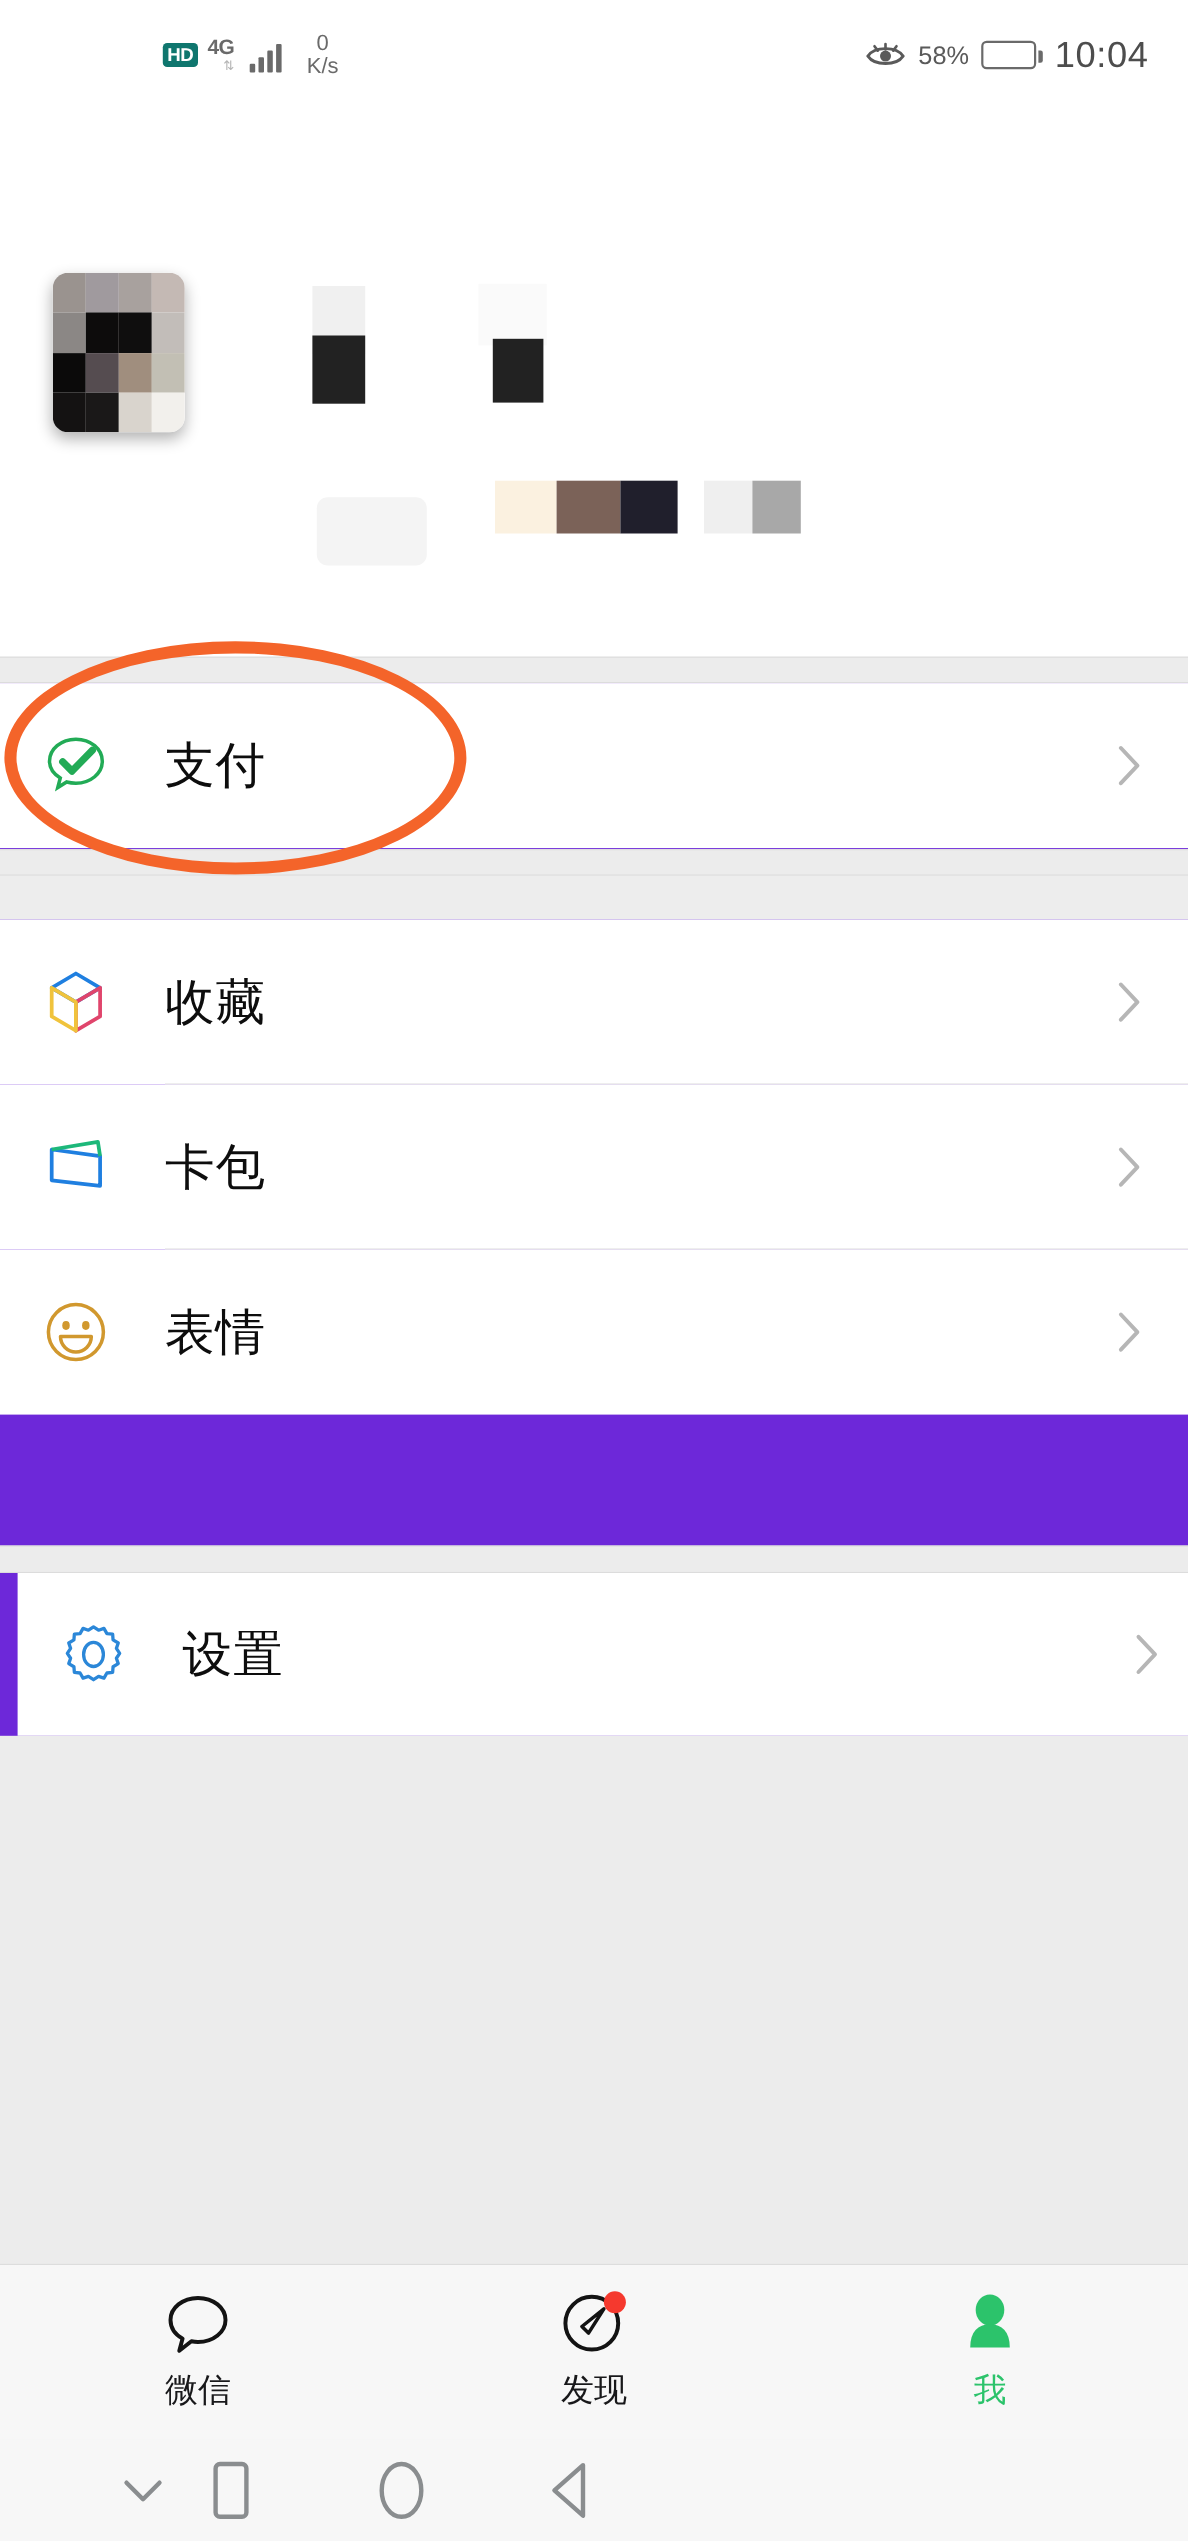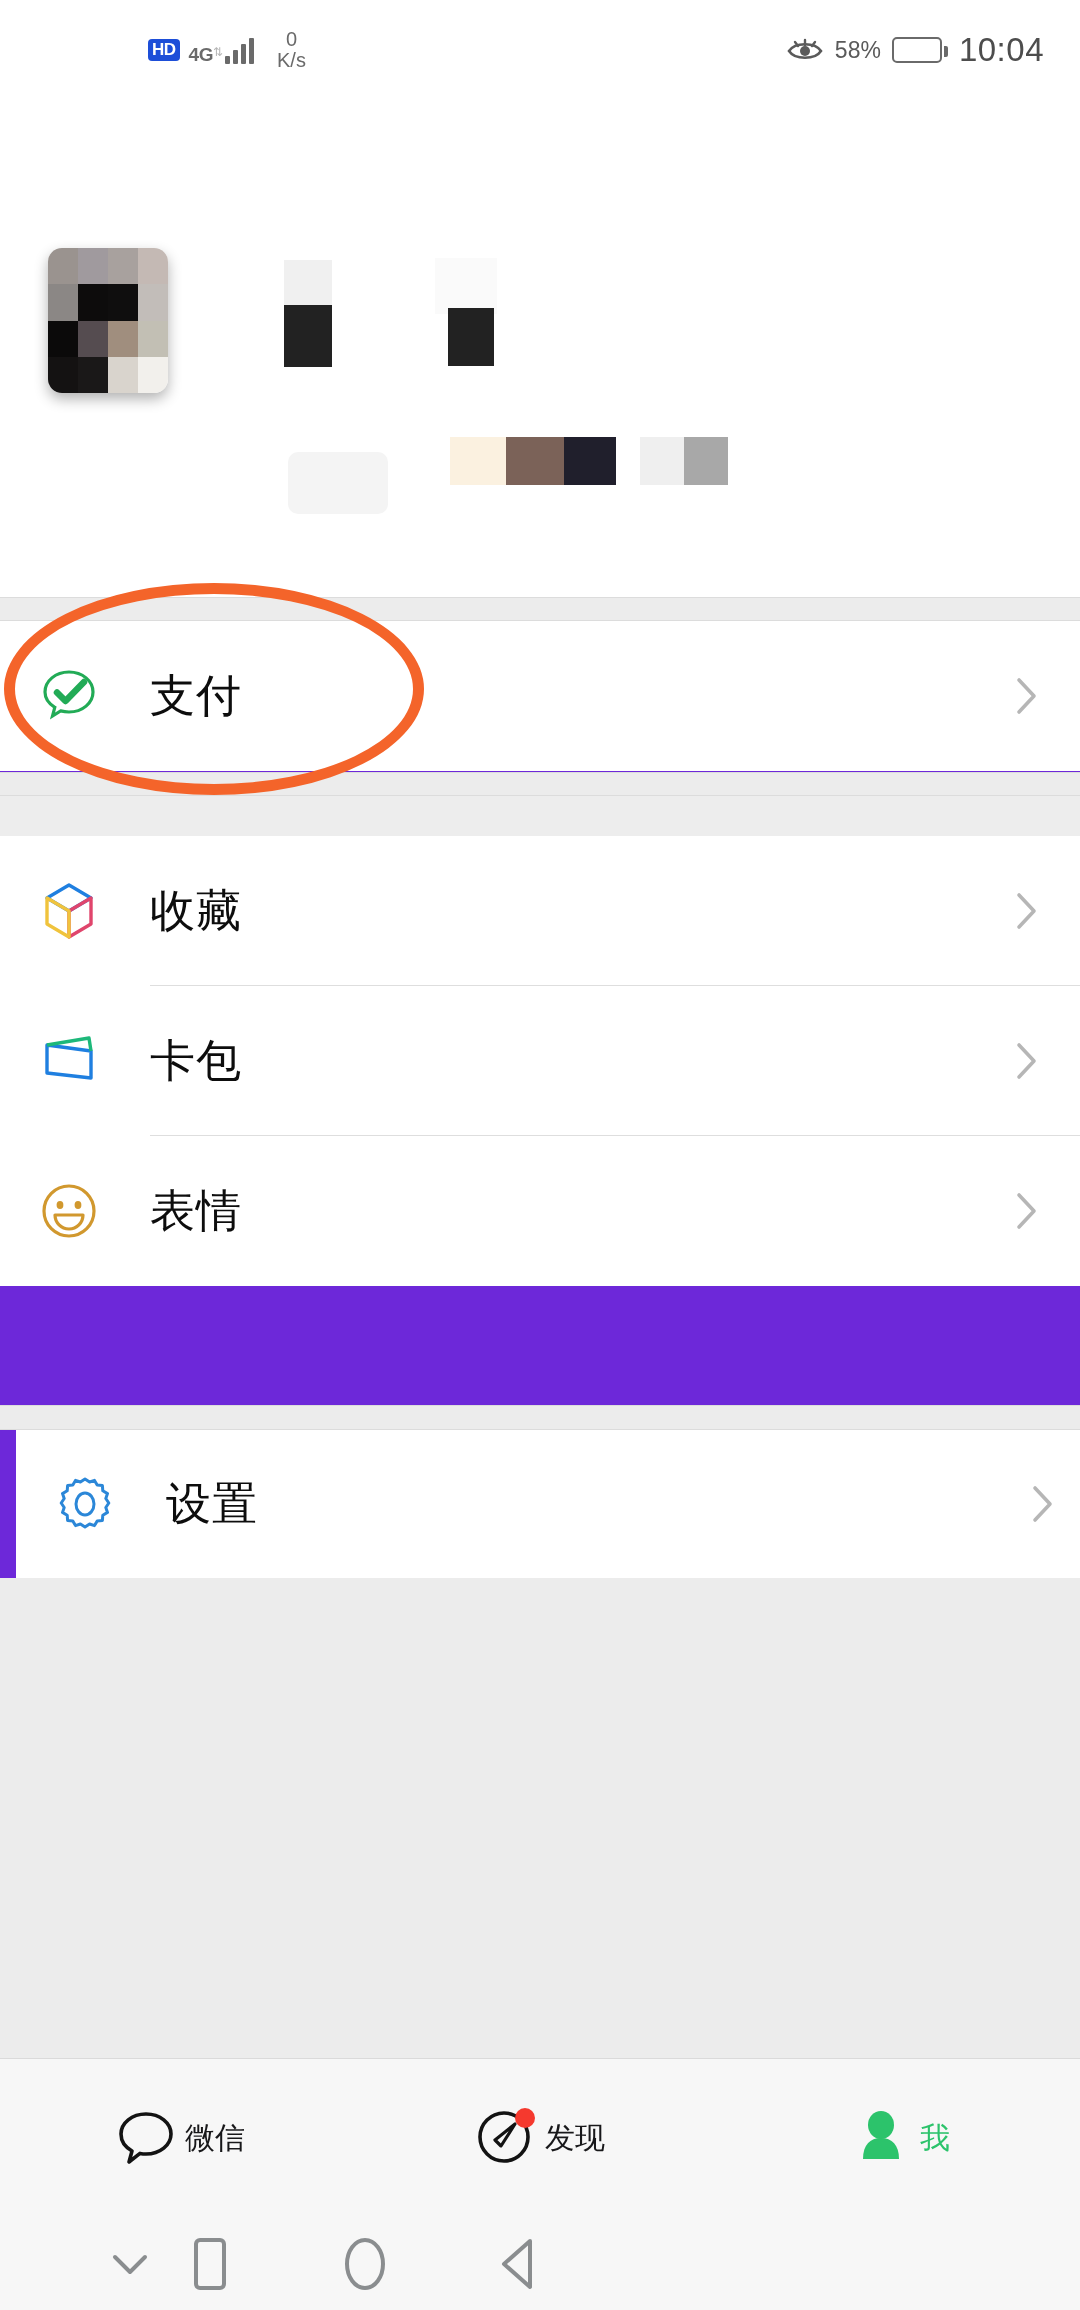--- a/index.html
+++ b/index.html
@@ -29,33 +29,33 @@
     align-items: center;
     color: #5a5a5a;
   }
   .sb-left {
     display: flex;
     align-items: center;
     margin-left: 148px;
     gap: 9px;
   }
   .hd-badge {
-    background: #1d4ed8;
+    background: #0f766e;
     color: #ffffff;
     font-size: 17px;
     font-weight: bold;
     letter-spacing: -0.5px;
     border-radius: 4px;
     padding: 2px 4px 3px 4px;
     line-height: 1;
   }
   .net-group { display:flex; align-items:flex-end; gap:2px; }
   .net-4g {
-    display: flex; align-items: flex-start;
-    line-height: 1; margin-right: 0;
+    display: flex; flex-direction: column; align-items: flex-end;
+    line-height: 1; margin-right: 12px;
   }
   .net-4g .g-label { font-size: 19px; font-weight: bold; color:#6a6a6a; letter-spacing:-0.5px;}
   .net-4g .g-arrows { font-size: 12px; color:#b5b5b5; margin-top:1px; }
   .bars { display: flex; align-items: flex-end; gap: 3px; height: 28px; }
   .bars i { display:block; width: 5px; background: #6a6a6a; border-radius: 1px; }
   .bars i:nth-child(1){ height: 8px; }
   .bars i:nth-child(2){ height: 14px; }
   .bars i:nth-child(3){ height: 20px; }
   .bars i:nth-child(4){ height: 26px; }
   .speed {
@@ -188,21 +188,21 @@
   .tabbar {
     position: absolute;
     left:0; bottom:92px;
     width: 1080px; height: 160px;
     background: #f7f7f7;
     border-top: 1px solid #dadada;
     display: flex;
   }
   .tab {
     flex: 1;
-    display:flex; flex-direction:row;
+    display:flex; flex-direction:column;
     align-items:center; justify-content:center;
     gap: 8px;
     position: relative;
   }
   .tab .tico { width: 62px; height: 62px; position:relative; display:block; }
   .tab .tlabel {
     font-size: 30px;
     color: #18181a;
     font-family: "DejaVu Sans", "Liberation Sans", sans-serif;
   }

